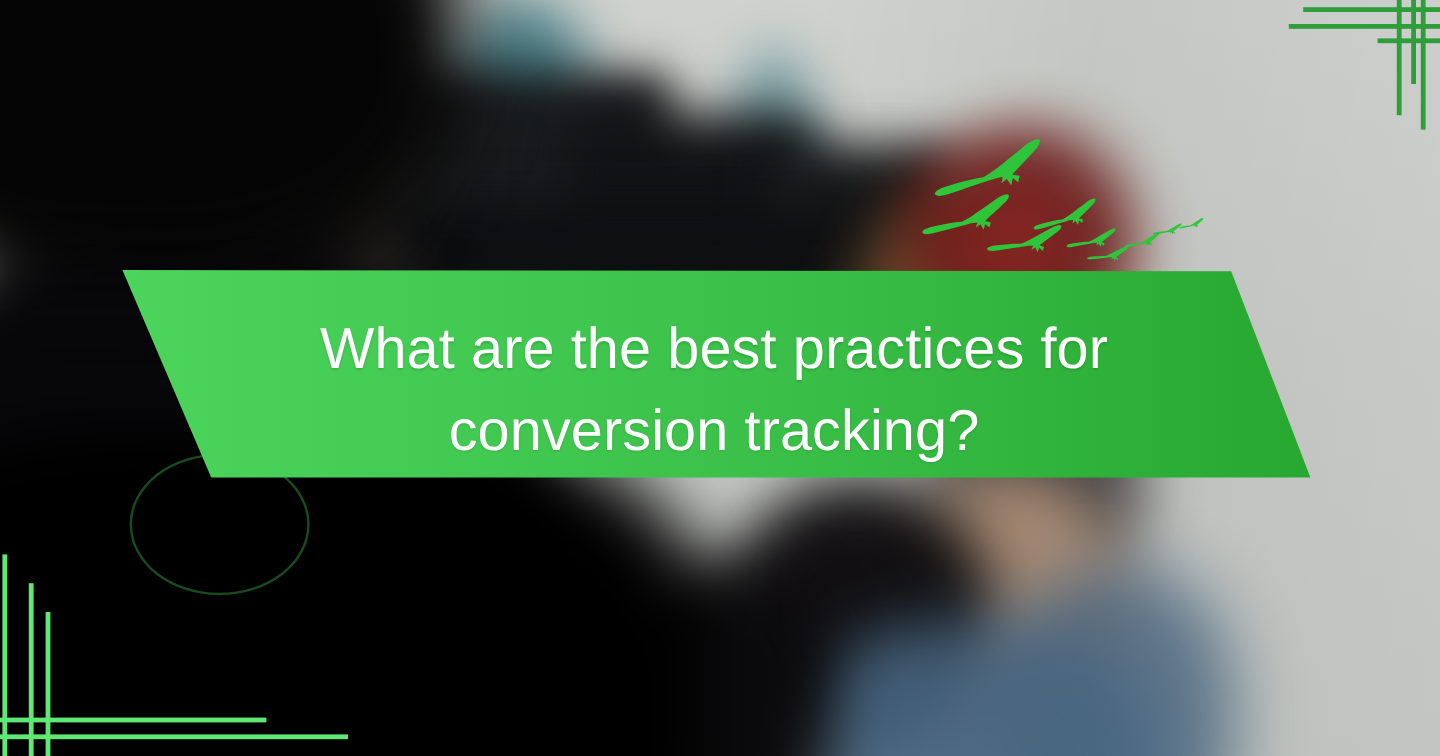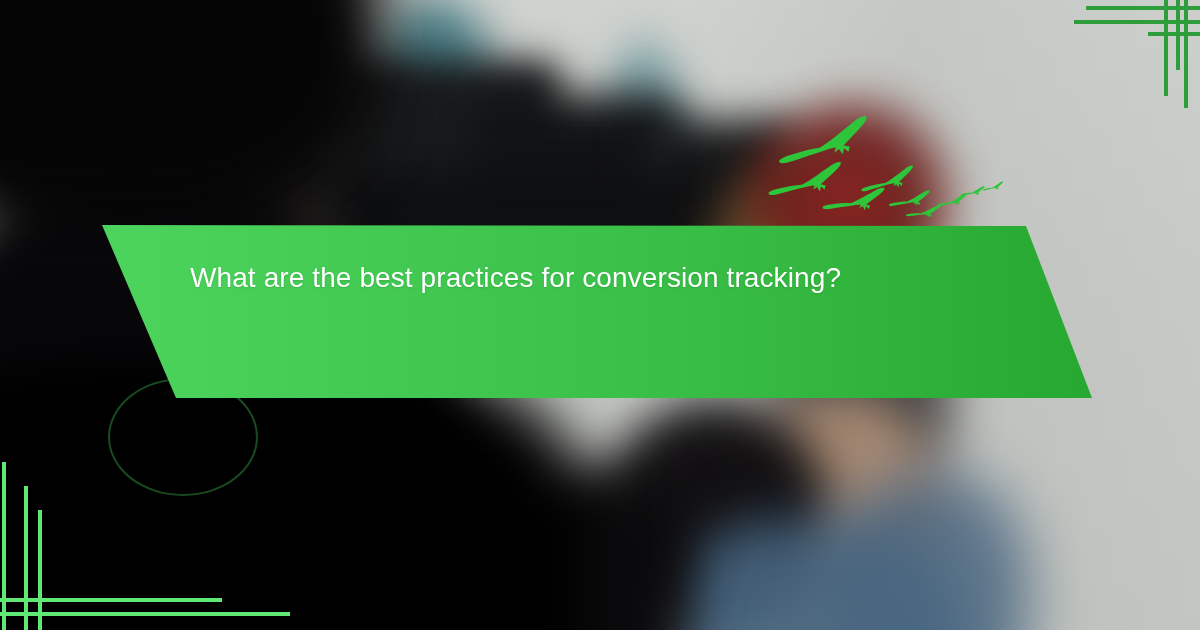--- a/index.html
+++ b/index.html
@@ -236,22 +236,23 @@
     width: 1200px;
     height: 630px;
     pointer-events: none;
   }
 
   .banner-text {
     position: absolute;
     left: 190px;
     top: 258px;
     width: 810px;
+    text-align: center;
     color: #ffffff;
-    font-size: 28px;
+    font-size: 48px;
     line-height: 1.42;
     font-weight: 400;
     letter-spacing: .1px;
     text-shadow: 0 1px 2px rgba(0,0,0,0.13);
   }
 
   
   .deco {
     position: absolute;
     pointer-events: none;

